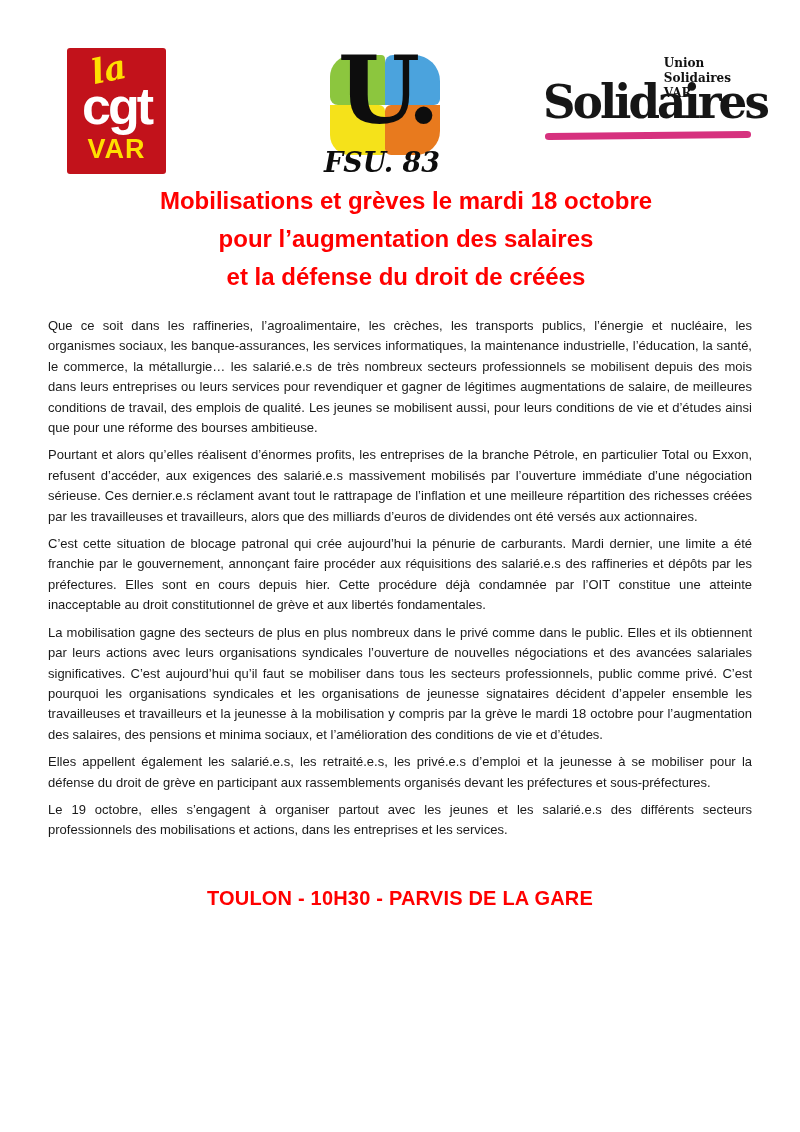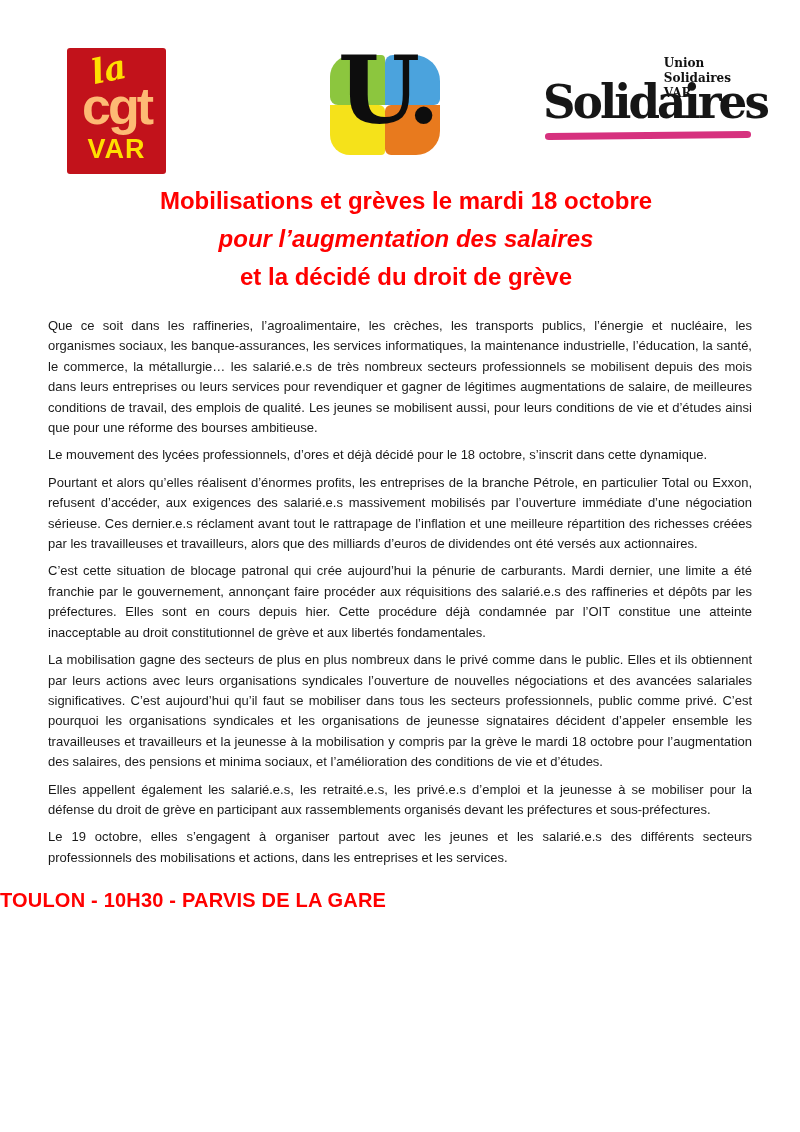--- a/index.html
+++ b/index.html
@@ -8,21 +8,21 @@
 
   
   .header { position: relative; height: 176px; }
 
   .cgt-logo { position: absolute; left: 67px; top: 48px; width: 99px; height: 126px;
               border-radius: 3px; text-align: center; overflow: hidden; }
   .cgt-la { font-family: "DejaVu Serif", serif; font-style: italic; font-weight: bold;
             font-size: 34px; line-height: 30px; transform: rotate(-12deg);
             position: absolute; top: 6px; left: 24px; }
   .cgt-word { font-family: "Liberation Sans", sans-serif; font-weight: bold; font-size: 52px;
-              letter-spacing: -3px; color: #fdba74; line-height: 1;
+              letter-spacing: -3px; color: #ffffff; line-height: 1;
               position: absolute; top: 32px; left: 0; right: 0; }
   .cgt-region { font-family: "Liberation Sans", sans-serif; font-weight: bold; font-size: 27px;
                 letter-spacing: 1px; position: absolute; top: 86px; left: 0; right: 0; }
 
   .fsu-logo { position: absolute; left: 330px; top: 55px; width: 110px; height: 120px; }
   .fsu-blob { position: absolute; left: 0; top: 0; width: 110px; height: 100px;
               display: grid; grid-template-columns: 1fr 1fr; grid-template-rows: 1fr 1fr;
               overflow: hidden; }
   .fsu-q { width: 100%; height: 100%; }
   .fsu-q.tl { border-radius: 22px 4px 0 8px; }
@@ -49,21 +49,21 @@
   
   .title-block { padding-top: 6px; text-align: center; }
   .title-line { font-weight: bold; font-size: 24px; line-height: 38px; margin-left: 12px; }
 
   
   .body-block { margin-top: 20px; padding: 0 48px; }
   .body-block p { font-size: 13px; line-height: 20.4px; color: #1a1a1a;
                   text-align: justify; margin-bottom: 7px; }
 
   
-  .footer-block { margin-top: 20px; text-align: left; }
+  .footer-block { margin-top: 45px; text-align: center; }
   .footer-line { font-weight: bold; font-size: 20px; line-height: 24px; margin-bottom: 24px;
                  letter-spacing: 0.2px; }
 </style>
 </head>
 <body>
 
 <div class="header">
 
   <div class="cgt-logo" style="background-color: rgb(194, 18, 27);">
     <div class="cgt-la" style="color: rgb(255, 223, 0);">la</div>
@@ -72,43 +72,43 @@
   </div>
 
   <div class="fsu-logo">
     <div class="fsu-blob">
       <div class="fsu-q tl" style="background-color: rgb(140, 198, 62);"></div>
       <div class="fsu-q tr" style="background-color: rgb(75, 163, 221);"></div>
       <div class="fsu-q bl" style="background-color: rgb(245, 226, 26);"></div>
       <div class="fsu-q br" style="background-color: rgb(232, 122, 30);"></div>
     </div>
     <div class="fsu-u">U.</div>
+    <div class="fsu-caption">FSU. 83</div>
   </div>
 
   <div class="sol-logo">
     <div class="sol-union">
       <div>Union</div>
       <div>Solidaires</div>
       <div>VAR</div>
     </div>
     <div class="sol-word">Solidaires</div>
     <div class="sol-underline" style="background-color: rgb(214, 49, 126);"></div>
   </div>
 
 </div>
 
 <div class="title-block">
   <div class="title-line" style="color: rgb(255, 0, 0);">Mobilisations et grèves le mardi 18 octobre</div>
-  <div class="title-line" style="color: rgb(255, 0, 0); font-style: italic;">pour l’augmentation des salaires</div>
-  <div class="title-line" style="color: rgb(255, 0, 0);">et la décidé du droit de grève</div>
+  <div class="title-line" style="color: rgb(255, 0, 0);">pour l’augmentation des salaires</div>
+  <div class="title-line" style="color: rgb(255, 0, 0);">et la défense du droit de créées</div>
 </div>
 
 <div class="body-block">
   <p>Que ce soit dans les raffineries, l’agroalimentaire, les crèches, les transports publics, l’énergie et nucléaire, les organismes sociaux, les banque-assurances, les services informatiques, la maintenance industrielle, l’éducation, la santé, le commerce, la métallurgie… les salarié.e.s de très nombreux secteurs professionnels se mobilisent depuis des mois dans leurs entreprises ou leurs services pour revendiquer et gagner de légitimes augmentations de salaire, de meilleures conditions de travail, des emplois de qualité. Les jeunes se mobilisent aussi, pour leurs conditions de vie et d’études ainsi que pour une réforme des bourses ambitieuse.</p>
-  <p>Le mouvement des lycées professionnels, d’ores et déjà décidé pour le 18 octobre, s’inscrit dans cette dynamique.</p>
   <p>Pourtant et alors qu’elles réalisent d’énormes profits, les entreprises de la branche Pétrole, en particulier Total ou Exxon, refusent d’accéder, aux exigences des salarié.e.s massivement mobilisés par l’ouverture immédiate d’une négociation sérieuse. Ces dernier.e.s réclament avant tout le rattrapage de l’inflation et une meilleure répartition des richesses créées par les travailleuses et travailleurs, alors que des milliards d’euros de dividendes ont été versés aux actionnaires.</p>
   <p>C’est cette situation de blocage patronal qui crée aujourd’hui la pénurie de carburants. Mardi dernier, une limite a été franchie par le gouvernement, annonçant faire procéder aux réquisitions des salarié.e.s des raffineries et dépôts par les préfectures. Elles sont en cours depuis hier. Cette procédure déjà condamnée par l’OIT constitue une atteinte inacceptable au droit constitutionnel de grève et aux libertés fondamentales.</p>
   <p>La mobilisation gagne des secteurs de plus en plus nombreux dans le privé comme dans le public. Elles et ils obtiennent par leurs actions avec leurs organisations syndicales l’ouverture de nouvelles négociations et des avancées salariales significatives. C’est aujourd’hui qu’il faut se mobiliser dans tous les secteurs professionnels, public comme privé. C’est pourquoi les organisations syndicales et les organisations de jeunesse signataires décident d’appeler ensemble les travailleuses et travailleurs et la jeunesse à la mobilisation y compris par la grève le mardi 18 octobre pour l’augmentation des salaires, des pensions et minima sociaux, et l’amélioration des conditions de vie et d’études.</p>
   <p>Elles appellent également les salarié.e.s, les retraité.e.s, les privé.e.s d’emploi et la jeunesse à se mobiliser pour la défense du droit de grève en participant aux rassemblements organisés devant les préfectures et sous-préfectures.</p>
   <p>Le 19 octobre, elles s’engagent à organiser partout avec les jeunes et les salarié.e.s des différents secteurs professionnels des mobilisations et actions, dans les entreprises et les services.</p>
 </div>
 
 <div class="footer-block">
   <div class="footer-line" style="color: rgb(255, 0, 0);">TOULON - 10H30 - PARVIS DE LA GARE</div>
 </div>

